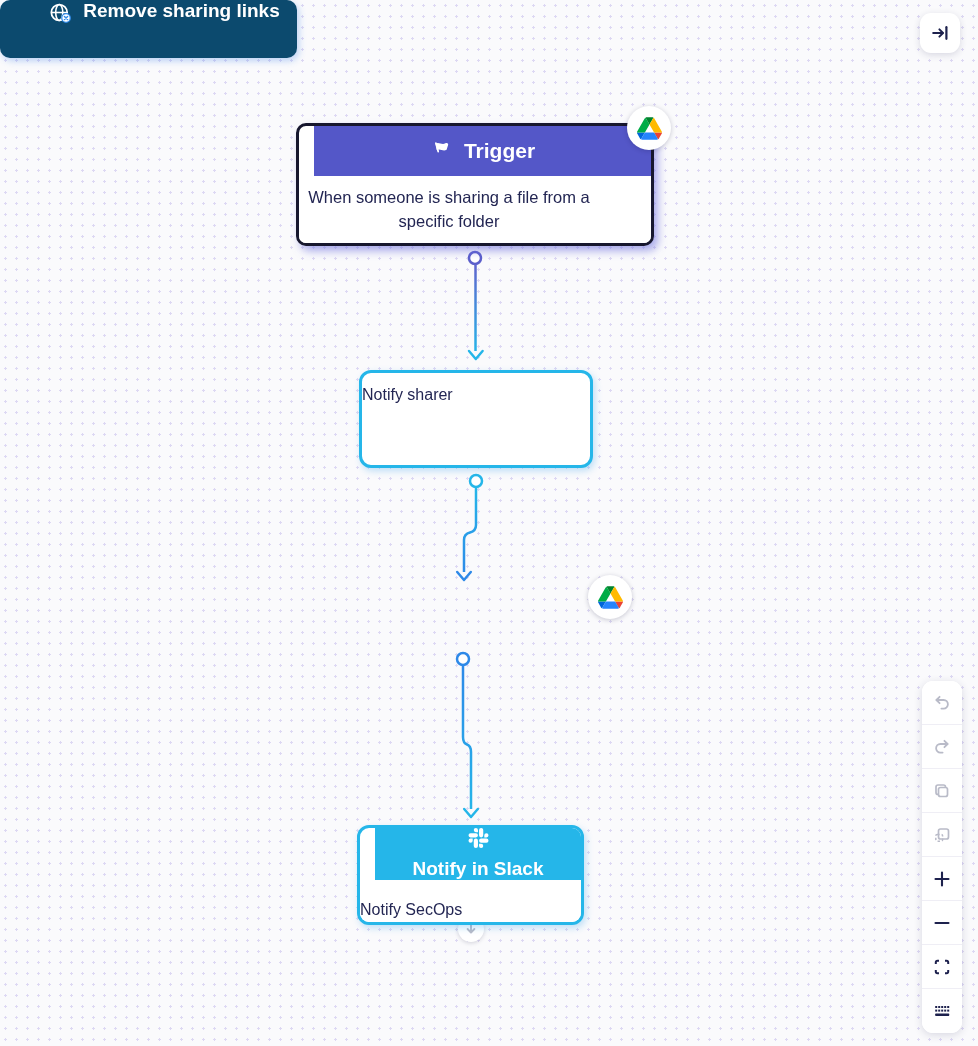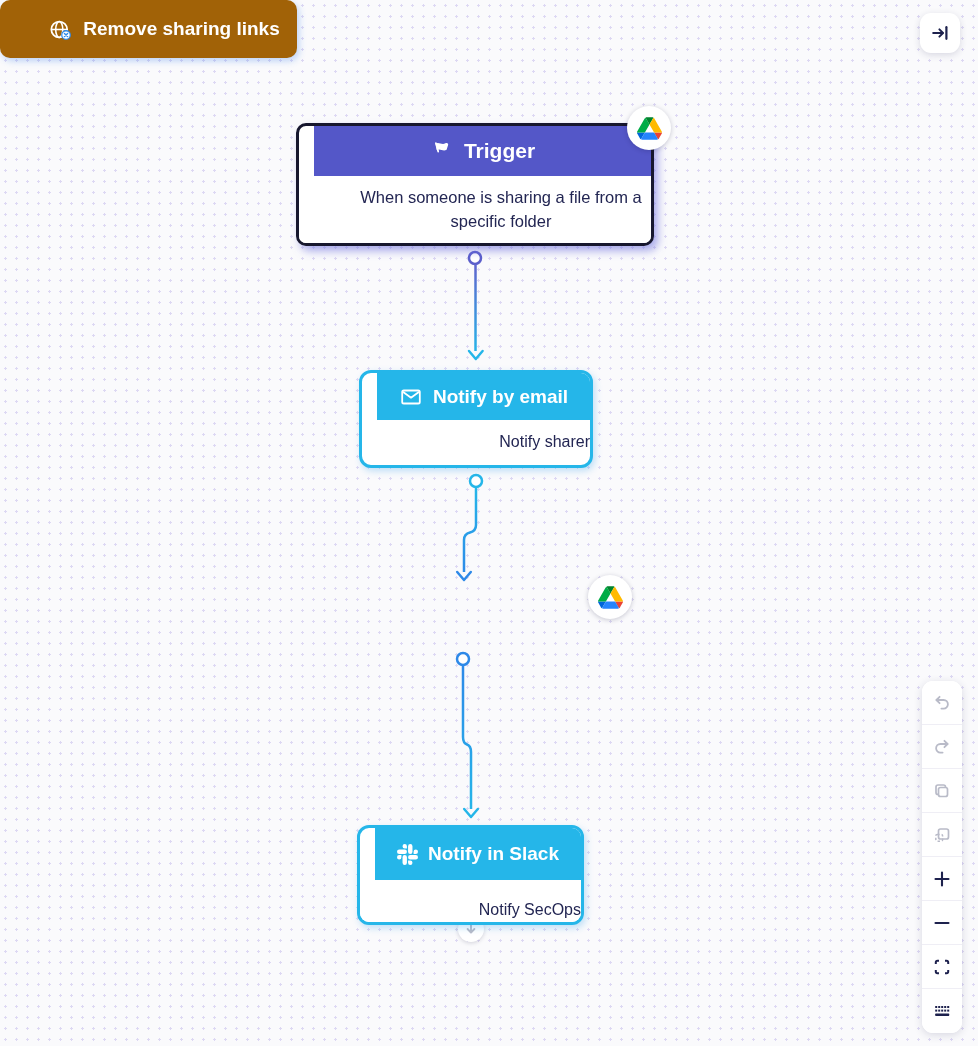--- a/index.html
+++ b/index.html
@@ -13,21 +13,21 @@
     color:#232653;
   }
   .canvas { position:absolute; inset:0; }
 
   
   #connectors { position:absolute; left:0; top:0; width:978px; height:1046px; pointer-events:none; z-index:1; }
 
   
   .node { position:absolute; z-index:2; background:#fff; }
   .node-header { display:flex; align-items:center; justify-content:center; gap:10px; color:#fff; font-weight:700;margin-left:15px; }
-  .node-body { display:flex; align-items:center; justify-content:flex-end; text-align:center; color:#232653; background:#fff; }
+  .node-body { display:flex; align-items:center; justify-content:flex-start; text-align:center; color:#232653; background:#fff; }
 
   .trigger-node {
     left:296px; top:123px; width:358px; height:123px;
     border:3px solid #17172e; border-radius:10px;
     box-shadow:4px 5px 9px rgba(104,106,221,0.55);
     overflow:hidden;
   }
   .trigger-node .node-header { height:50px; background:#5457c8; font-size:21px; }
   .trigger-node .node-body { height:67px; font-size:16.5px; font-weight:500; line-height:1.45; }
   .trigger-node .node-body span { display:block; max-width:300px; }
@@ -37,27 +37,27 @@
     box-shadow:2px 3px 7px rgba(37,150,233,0.28);
   }
   .step-node .node-header { background:#25b6e9; font-size:19px; }
   .step-node .node-body { font-size:16px; font-weight:500; }
 
   .email-node { left:359px; top:370px; width:234px; height:98px; }
   .email-node .node-header { height:47px; }
   .email-node .node-body { height:44px;border-radius:19px; }
 
   .slack-node { left:357px; top:825px; width:227px; height:100px; }
-  .slack-node .node-header { height:52px; }
+  .slack-node .node-header { height:52px;flex-direction:column; }
   .slack-node .node-body { height:59px; }
 
   .action-node {
     left:316px; top:590px; width:297px; height:58px;
-    background:#a16207; border-radius:10px;
-    display:flex; align-items:center; justify-content:center; gap:10px;
+    background:#0c4a6e; border-radius:10px;
+    display:flex; justify-content:center; gap:10px;
     color:#fff; font-weight:700; font-size:19px;
     box-shadow:2px 3px 7px rgba(46,120,232,0.3);
     padding-left:31px;
   }
 
   .badge {
     position:absolute; width:44px; height:44px; border-radius:50%;
     background:#fff; z-index:3;
     display:flex; align-items:center; justify-content:center;
     box-shadow:0 1px 5px rgba(20,20,60,0.22);
@@ -149,27 +149,20 @@
       <path d="m6.6 66.85 3.85 6.65c.8 1.4 1.95 2.5 3.3 3.3l13.75-23.8h-27.5c0 1.55.4 3.1 1.2 4.5z" fill="#0066da"></path>
       <path d="m43.65 25-13.75-23.8c-1.35.8-2.5 1.9-3.3 3.3l-25.4 44a9.06 9.06 0 0 0-1.2 4.5h27.5z" fill="#00ac47"></path>
       <path d="m73.55 76.8c1.35-.8 2.5-1.9 3.3-3.3l1.6-2.75 7.65-13.25c.8-1.4 1.2-2.95 1.2-4.5h-27.5l5.85 11.5z" fill="#ea4335"></path>
       <path d="m43.65 25 13.75-23.8c-1.35-.8-2.9-1.2-4.5-1.2h-18.5c-1.6 0-3.15.45-4.5 1.2z" fill="#00832d"></path>
       <path d="m59.8 53h-32.3l-13.75 23.8c1.35.8 2.9 1.2 4.5 1.2h50.8c1.6 0 3.15-.45 4.5-1.2z" fill="#2684fc"></path>
       <path d="m73.4 26.5-12.7-22c-.8-1.4-1.95-2.5-3.3-3.3l-13.75 23.8 16.15 28h27.45c0-1.55-.4-3.1-1.2-4.5z" fill="#ffba00"></path>
     </svg>
   </div>
 
   <div class="node step-node email-node">
-    <div class="node-header">
-      <svg class="icon" width="24" height="24" viewBox="0 0 24 24">
-        <rect x="3.2" y="5.5" width="17.6" height="13" rx="1.6" fill="none" stroke="#fff" stroke-width="1.8"></rect>
-        <path d="M4.5 7.3 L12 12.7 L19.5 7.3" fill="none" stroke="#fff" stroke-width="1.8" stroke-linecap="round" stroke-linejoin="round"></path>
-      </svg>
-      <span>Notify by email</span>
-    </div>
     <div class="node-body">
       <span>Notify sharer</span>
     </div>
   </div>
 
   <div class="action-node">
     <svg class="icon" width="25" height="25" viewBox="0 0 24 24">
       <circle cx="10.8" cy="12" r="7.6" fill="none" stroke="#fff" stroke-width="1.7"></circle>
       <ellipse cx="10.8" cy="12" rx="3.4" ry="7.6" fill="none" stroke="#fff" stroke-width="1.5"></ellipse>
       <path d="M3.3 12 H18.3" stroke="#fff" stroke-width="1.5"></path>

